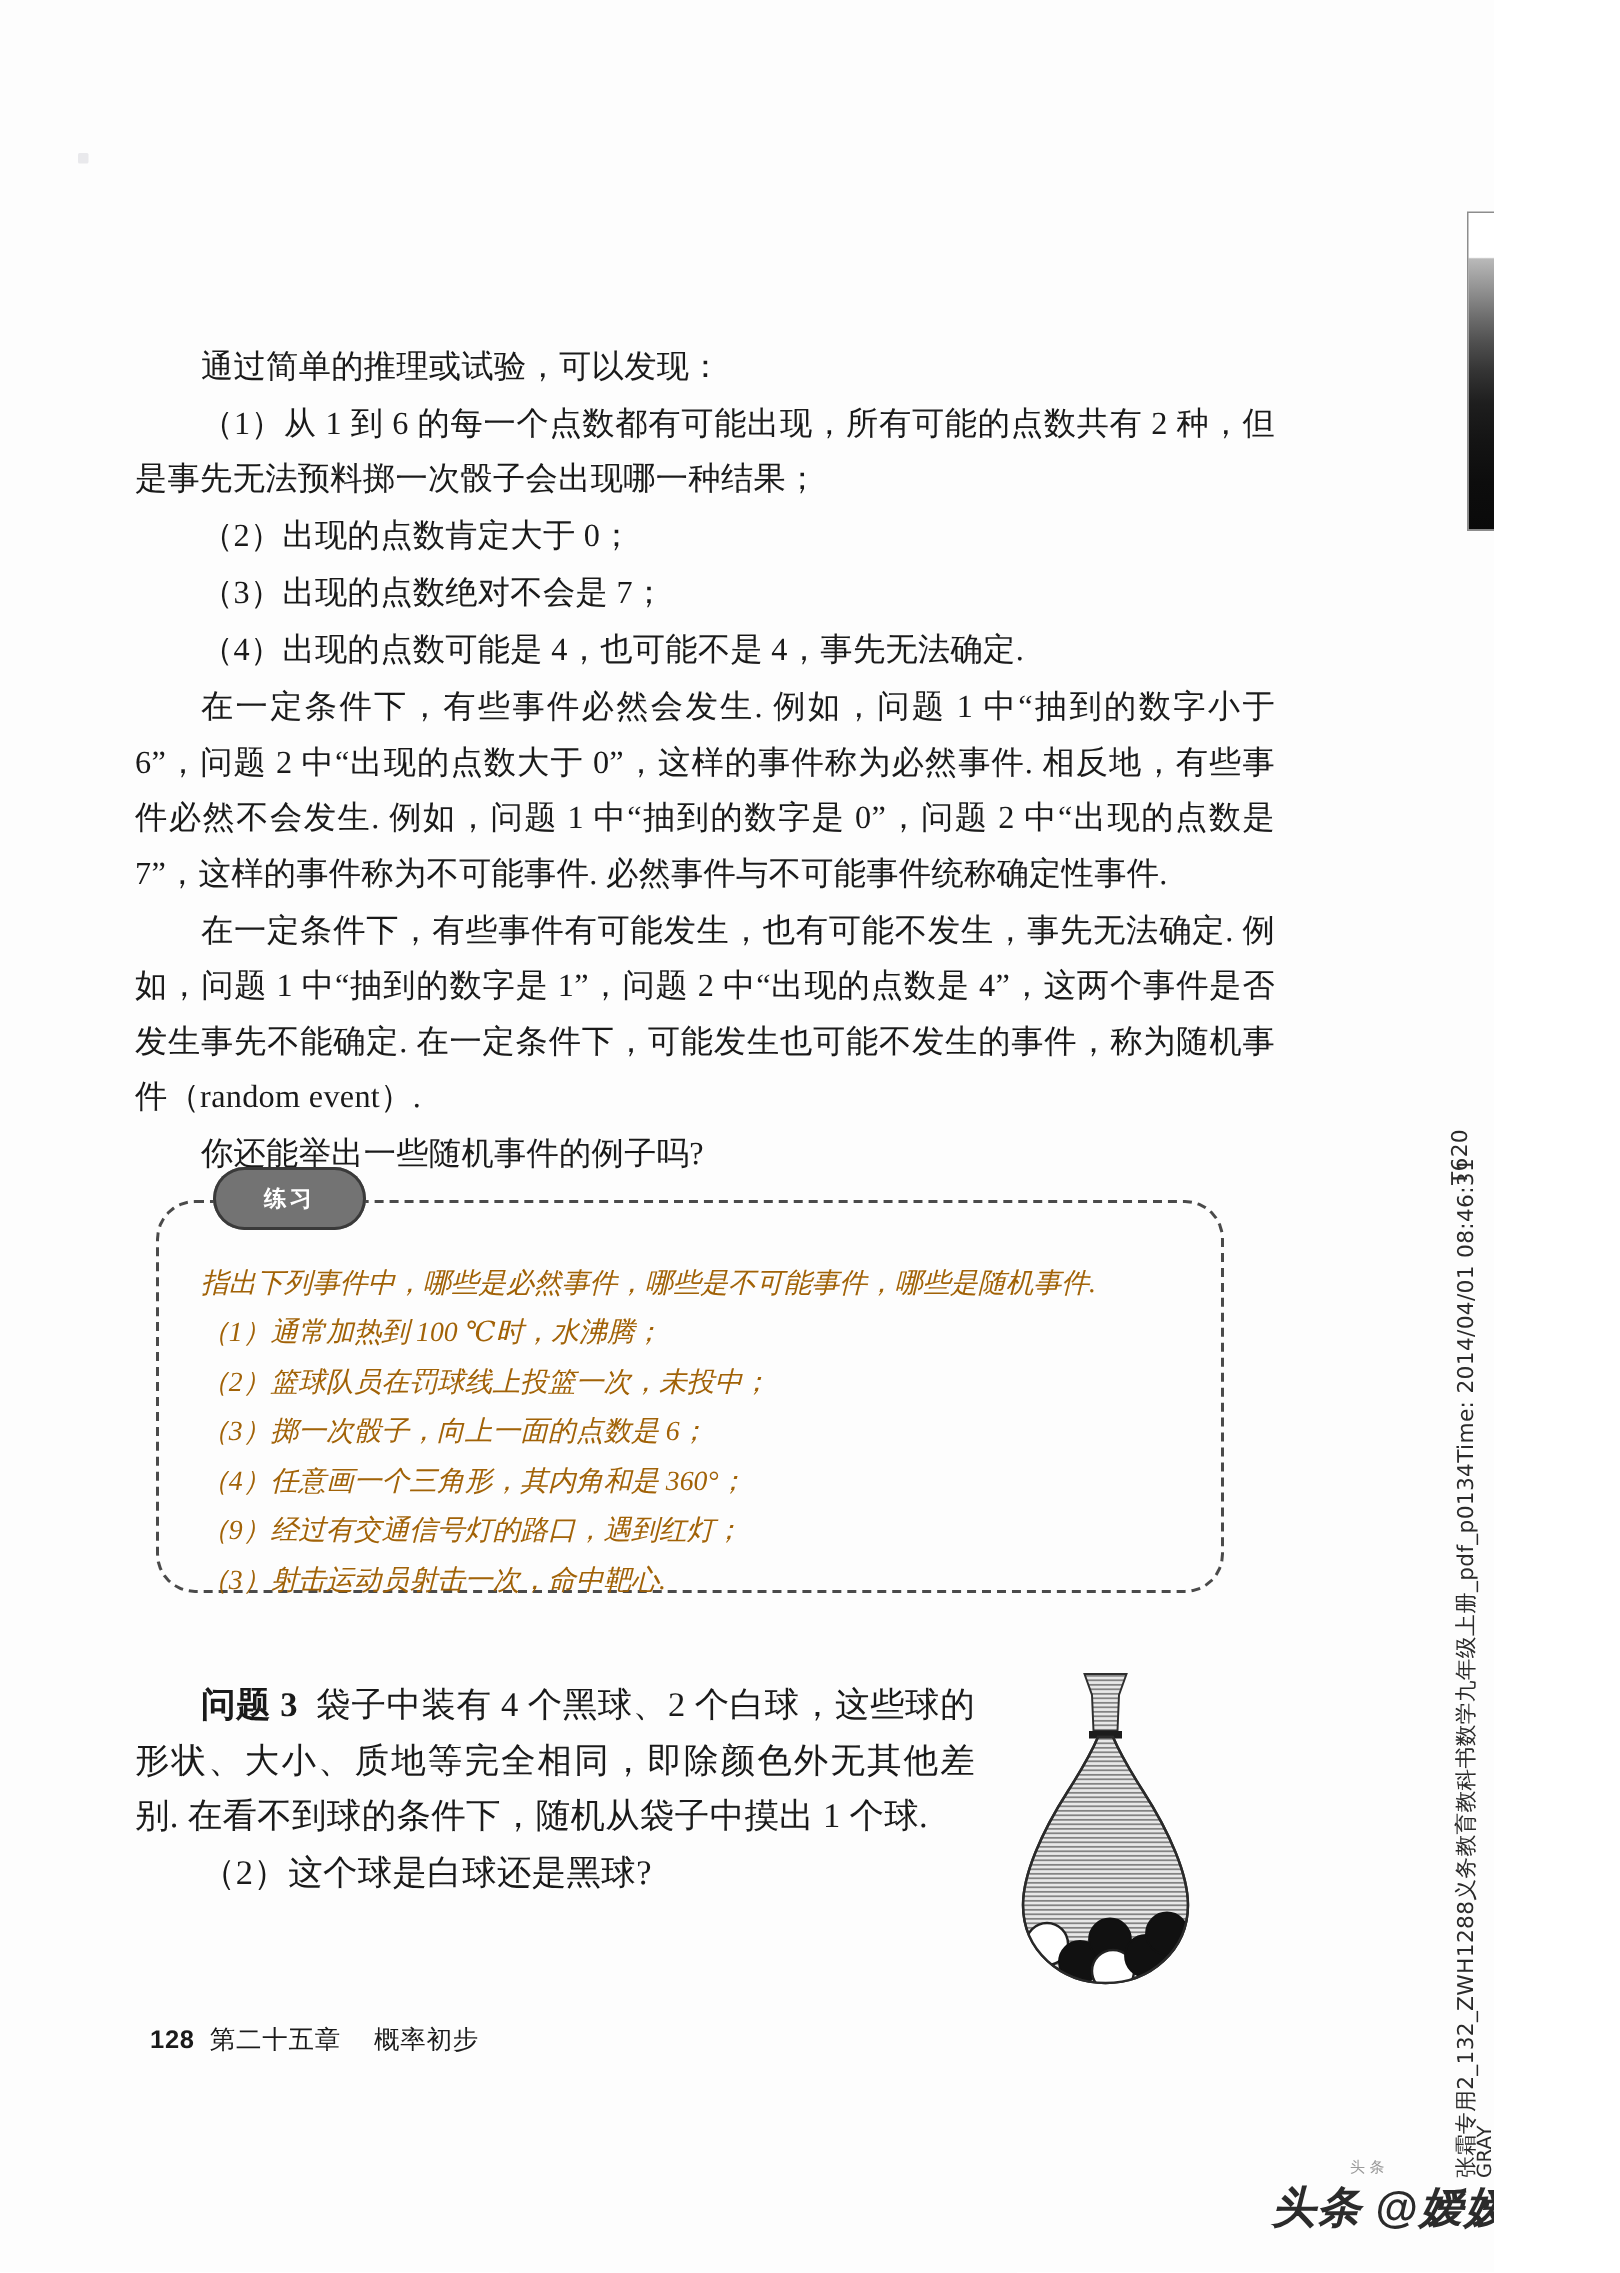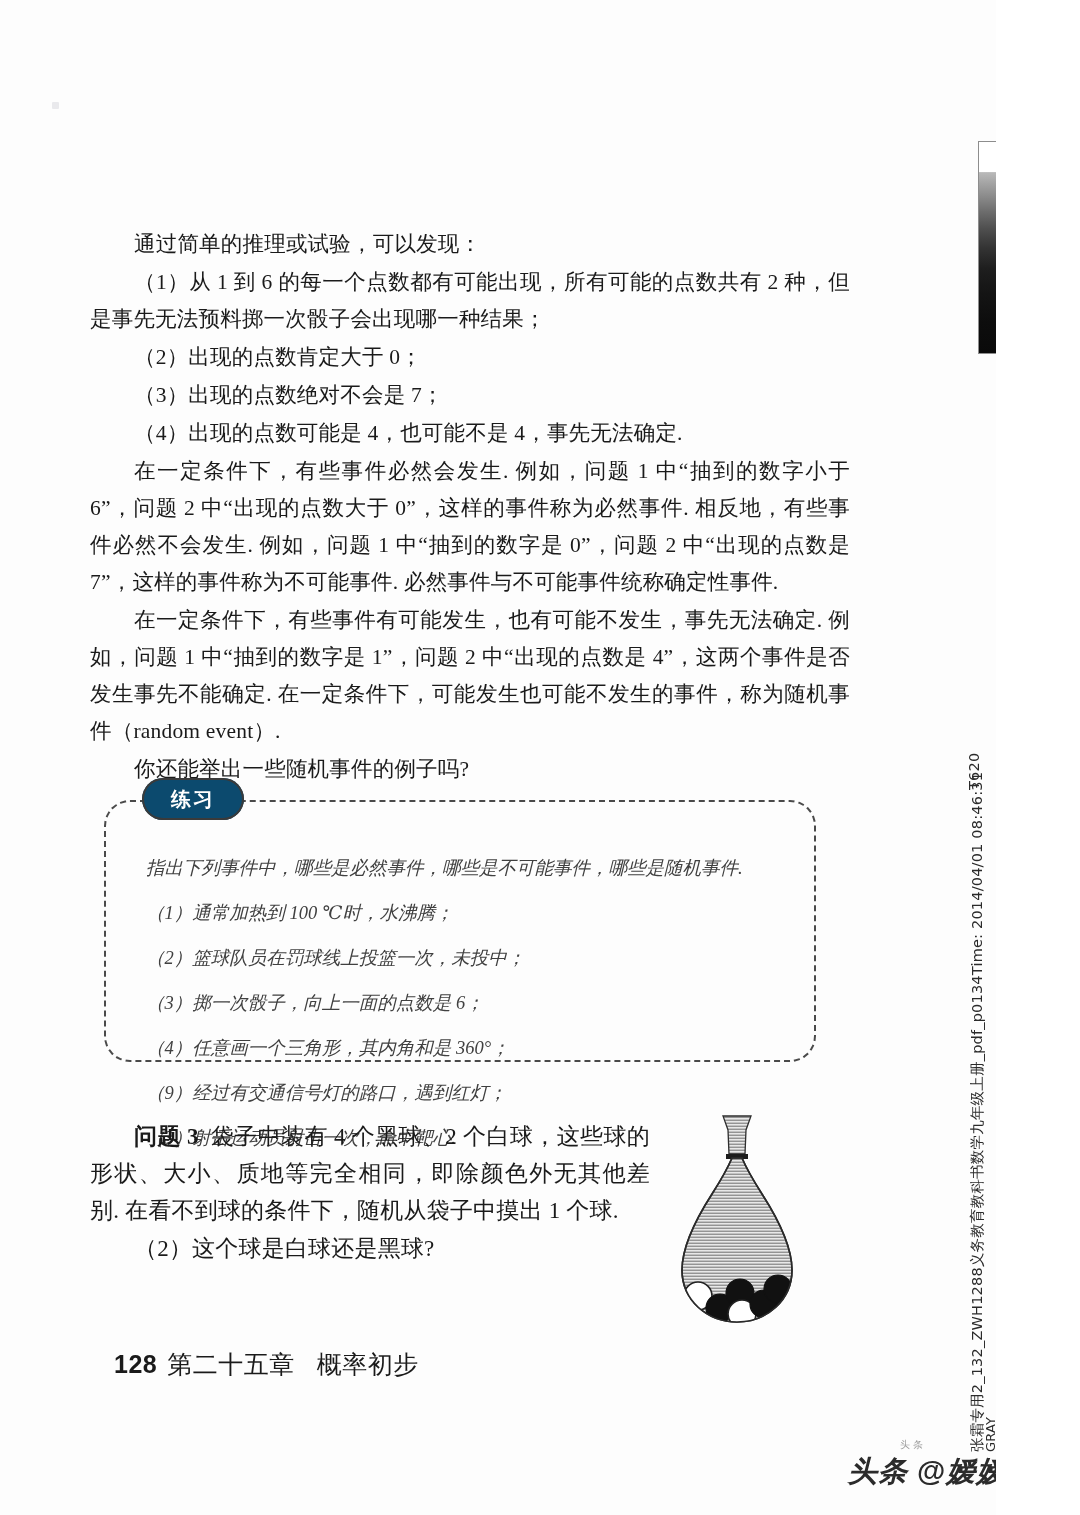--- a/index.html
+++ b/index.html
@@ -79,44 +79,44 @@
     border-radius: 26px;
     box-sizing: border-box;
   }
   .exercise-badge {
     position: absolute;
     left: 36px;
     top: -24px;
     width: 102px;
     height: 42px;
     border-radius: 21px;
-    background: #0c4a6e;
+    background: #737373;
     color: #ffffff;
-    font-size: 20px;
+    font-size: 15px;
     font-weight: bold;
     display: flex;
     align-items: center;
     justify-content: center;
     letter-spacing: 2px;
     font-family: "DejaVu Sans", "Liberation Sans", sans-serif;
     box-shadow: inset 0 0 0 2px #3a3a3a;
   }
   .exercise-body {
     position: absolute;
     left: 28px;
     top: 38px;
     right: 24px;
   }
   .ex-line {
     font-size: 18.5px;
     line-height: 33px;
     font-family: "Liberation Serif", "DejaVu Serif", serif;
     font-style: italic;
-    color: #404040;
-    margin: 12px;
+    color: #a16207;
+    margin: 0;
     white-space: nowrap;
   }
 
   
   .problem3 {
     position: absolute;
     left: 90px;
     top: 1118px;
     width: 560px;
   }
@@ -128,23 +128,23 @@
     position: absolute;
     left: 660px;
     top: 1110px;
     width: 220px;
     height: 230px;
   }
 
   
   .footer {
     position: absolute;
-    left: 114px;
+    left: 100px;
     top: 1348px;
-    font-size: 25px;
+    font-size: 17px;
     letter-spacing: 0.5px;
     color: #1a1a1a;
     white-space: nowrap;
   }
   .footer .pageno { font-family: "Liberation Sans", sans-serif; font-weight: bold; }
   .footer .chap { margin-left: 10px; }
   .footer .sect { margin-left: 22px; }
 
   
   .vmeta {

